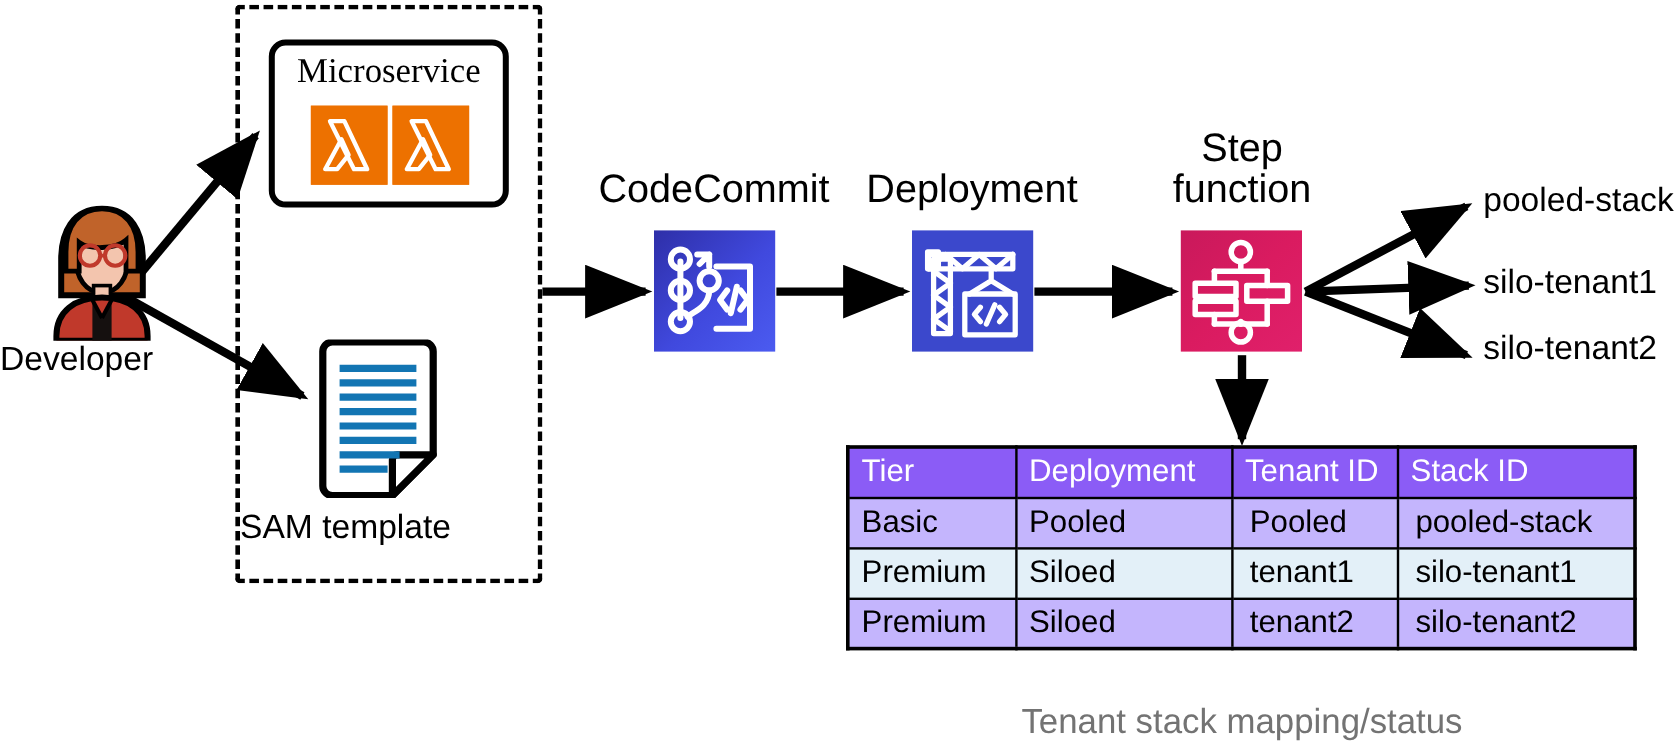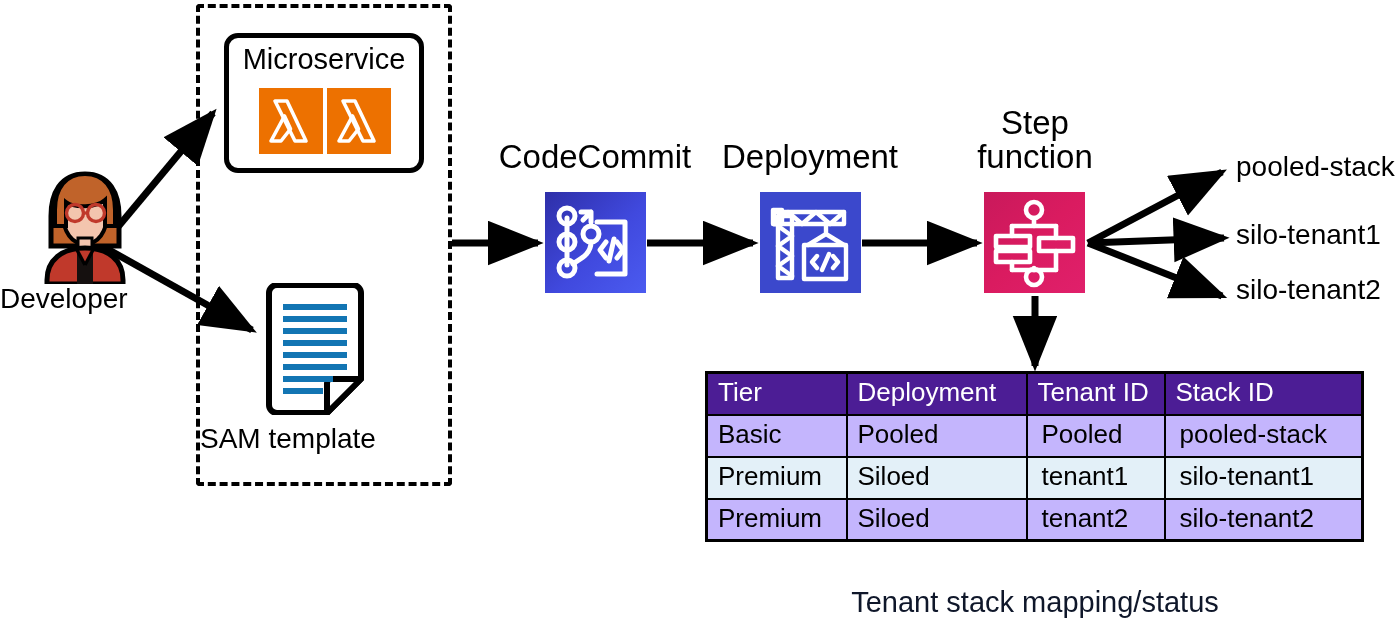--- a/index.html
+++ b/index.html
@@ -53,20 +53,21 @@
     box-sizing: border-box;
     background: #ffffff;
   }
   .ms-title {
     position: absolute;
     left: 224px; top: 44px;
     width: 200px;
     text-align: center;
     font-size: 29px;
     color: #000;
+    font-family: Liberation Serif, serif;
   }
   .lambda-row {
     position: absolute;
     left: 259px; top: 88px;
     display: flex;
     gap: 4px;
   }
   .lambda-tile {
     width: 64px; height: 66px;
     background: #ED7100;
@@ -129,39 +130,39 @@
     border: 2px solid #000000;
     font-weight: normal;
     font-size: 26px;
     padding: 4px 10px 6px 10px;
     text-align: left;
     line-height: 1.1;
     height: 42px;
     box-sizing: border-box;
   }
   .tbl th {
-    background: #4c1d95;
+    background: #8b5cf6;
     color: #ffffff;
   }
   .tbl td { color: #000000; }
   .tbl tr.r-even td { background: #c4b5fd; }
   .tbl tr.r-odd  td { background: #E3F0F8; }
   .col-tier  { width: 140px; }
   .col-dep   { width: 180px; }
   .col-tid   { width: 138px; }
   .col-sid   { width: 198px; }
   .tbl td.cell-sid, .tbl td.cell-tid { padding-left: 14px; }
 
   .tbl-caption {
     position: absolute;
     left: 705px; top: 587px;
     width: 660px;
     text-align: center;
     font-size: 29px;
-    color: #0f172a;
+    color: #737373;
   }
 </style>
 </head>
 <body>
 
 <div id="canvas">
 
   <svg class="layer" viewBox="0 0 1398 629">
     <defs>
       <marker id="ah" markerWidth="9" markerHeight="9" refX="7.2" refY="3.2" orient="auto" markerUnits="strokeWidth">

